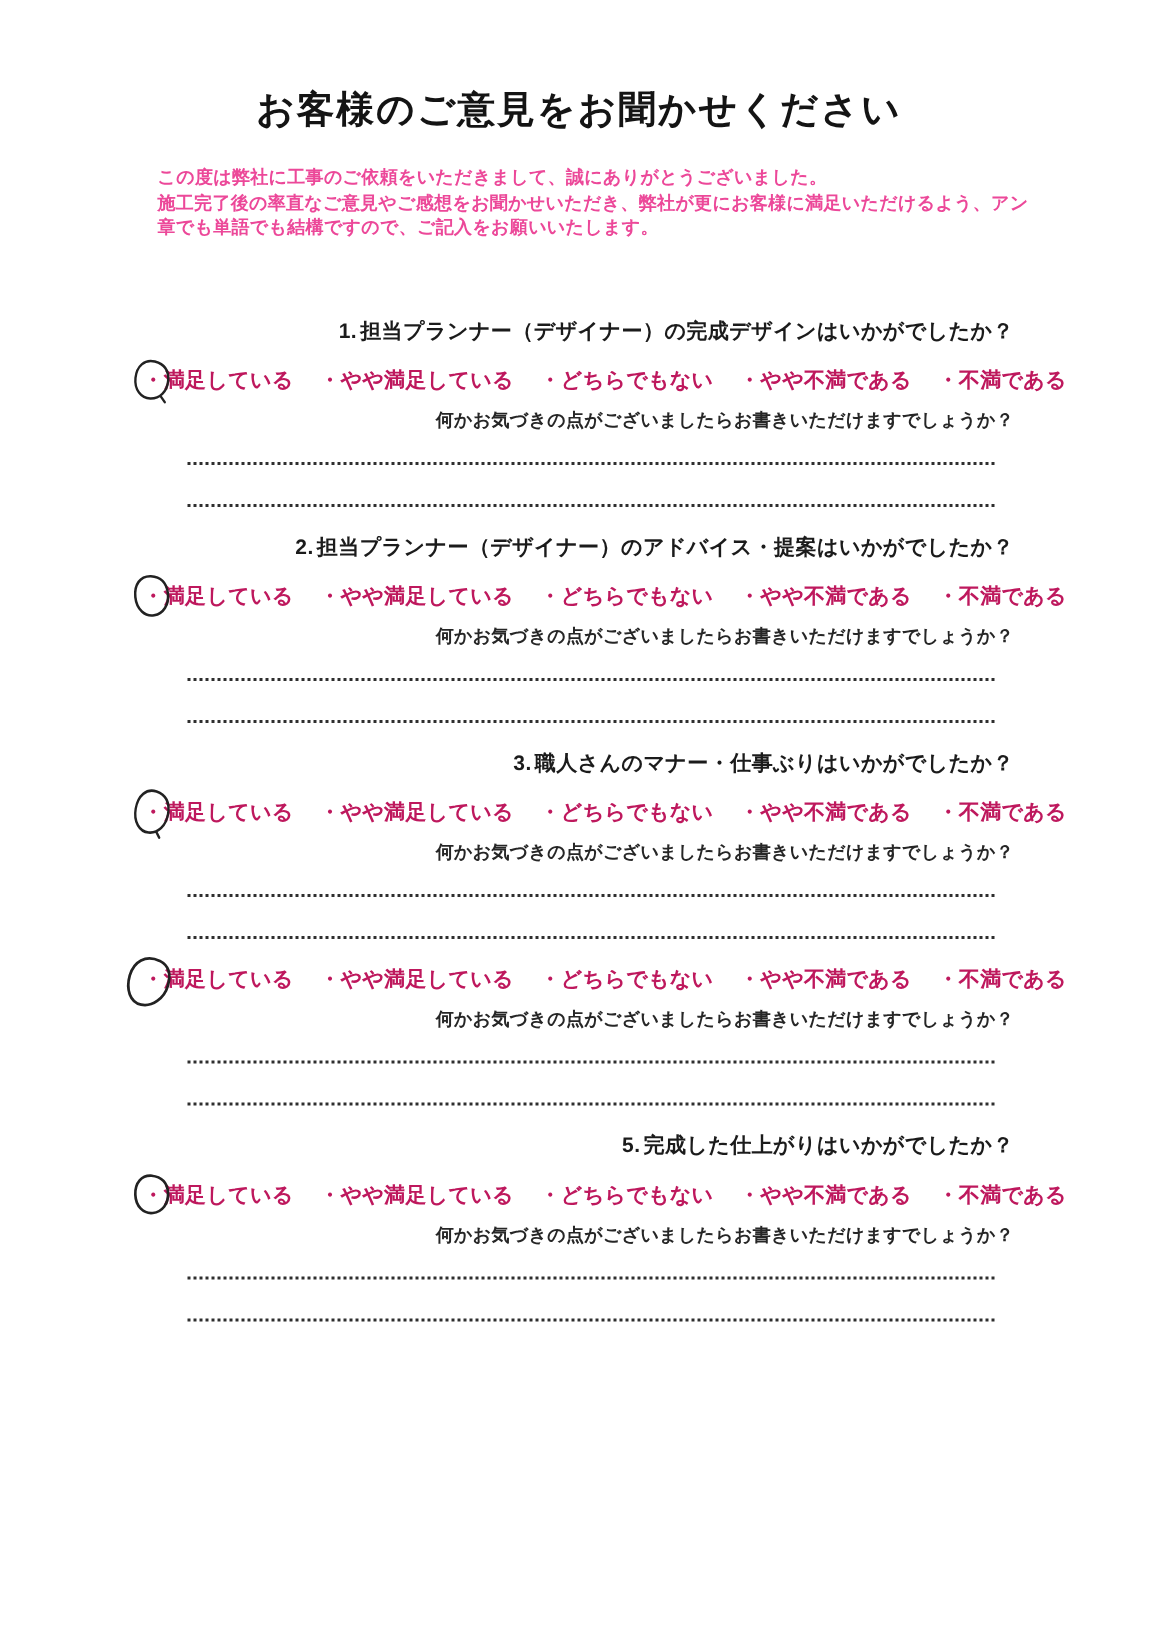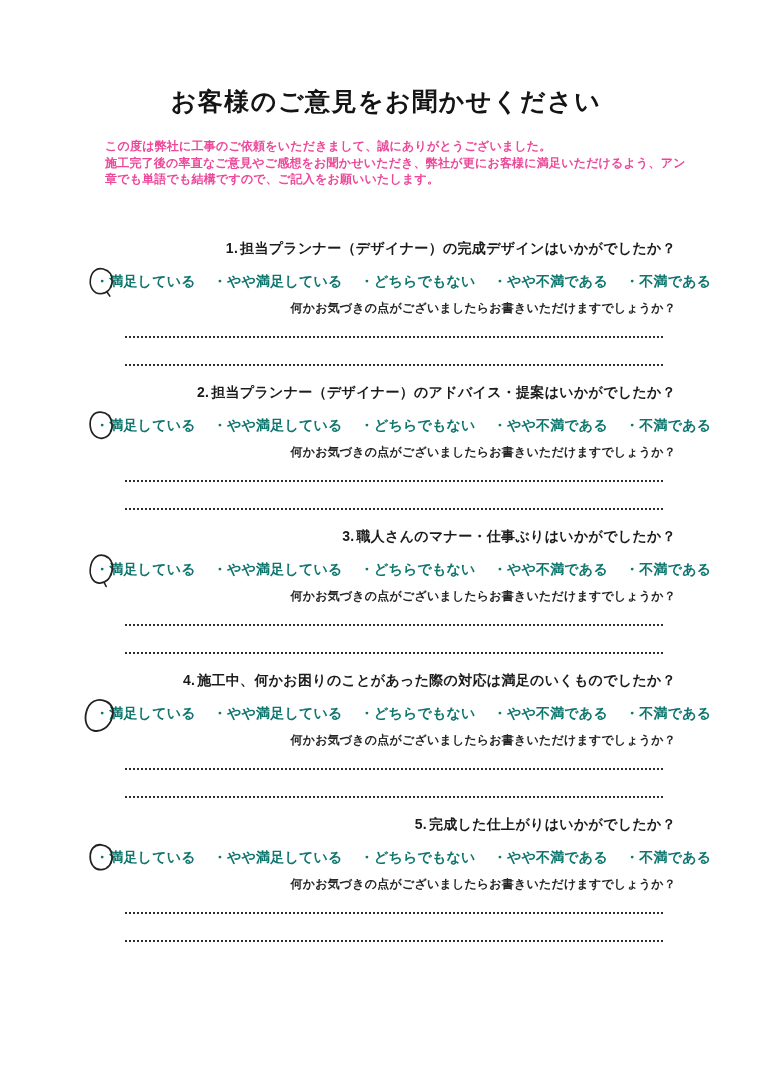--- a/index.html
+++ b/index.html
@@ -1,21 +1,21 @@
 <!DOCTYPE html>
 <html><head>
 <meta charset="utf-8">
 <style>
   html,body{margin:0;padding:0;background:#e8e8e8;}
   .page{
     position:relative;
     width:768px;height:1086px;
     background:#ffffff;
     box-sizing:border-box;
-    padding:87px 92px 0 100px;
+    padding:59px 92px 0 100px;
     overflow:hidden;
     font-family:"Liberation Sans","DejaVu Sans",sans-serif;
     color:#1f1f1f;
   }
   .title{
     font-family:"Liberation Serif","DejaVu Serif",serif;
     font-size:25px;
     font-weight:700;
     letter-spacing:1.5px;
     text-align:center;
@@ -44,21 +44,21 @@
   }
   .q-num{margin-right:2px;}
   .options{
     margin-top:15px;
     margin-left:-5px;
     height:19px;
     font-size:14px;
     font-weight:700;
     letter-spacing:0.2px;
     white-space:nowrap;
-    color:#0f766e;
+    color:#be185d;
   }
   .opt{
     display:inline-block;
     position:relative;
     margin-right:13px;
   }
   .bullet{display:inline-block;}
   .mark{
     position:absolute;
     left:-9px;top:-8px;
@@ -158,23 +158,20 @@
         <span class="opt"><span class="bullet">・</span><span>どちらでもない</span></span>
         <span class="opt"><span class="bullet">・</span><span>やや不満である</span></span>
         <span class="opt"><span class="bullet">・</span><span>不満である</span></span>
       </div>
       <div class="prompt">何かお気づきの点がございましたらお書きいただけますでしょうか？</div>
       <div class="dotline first"></div>
       <div class="dotline second"></div>
     </section>
 
     <section class="question">
-      <div class="q-line">
-        <span class="q-num">4.</span><span>施工中、何かお困りのことがあった際の対応は満足のいくものでしたか？</span>
-      </div>
       <div class="options">
         <span class="opt"><span class="mark v4">
               <svg viewBox="0 0 32 34">
                 <path d="M19 3.5 C 10 2, 4.5 8, 4.5 16.5 C 4.5 25, 9 31.5, 15.5 31 C 22 30.5, 27.5 24, 27.5 16 C 27.5 8.5, 24 4.5, 19 3.5" fill="none" stroke="#222" stroke-width="1.6" stroke-linecap="round"></path>
               </svg>
             </span><span class="bullet">・</span><span>満足している</span></span>
         <span class="opt"><span class="bullet">・</span><span>やや満足している</span></span>
         <span class="opt"><span class="bullet">・</span><span>どちらでもない</span></span>
         <span class="opt"><span class="bullet">・</span><span>やや不満である</span></span>
         <span class="opt"><span class="bullet">・</span><span>不満である</span></span>

